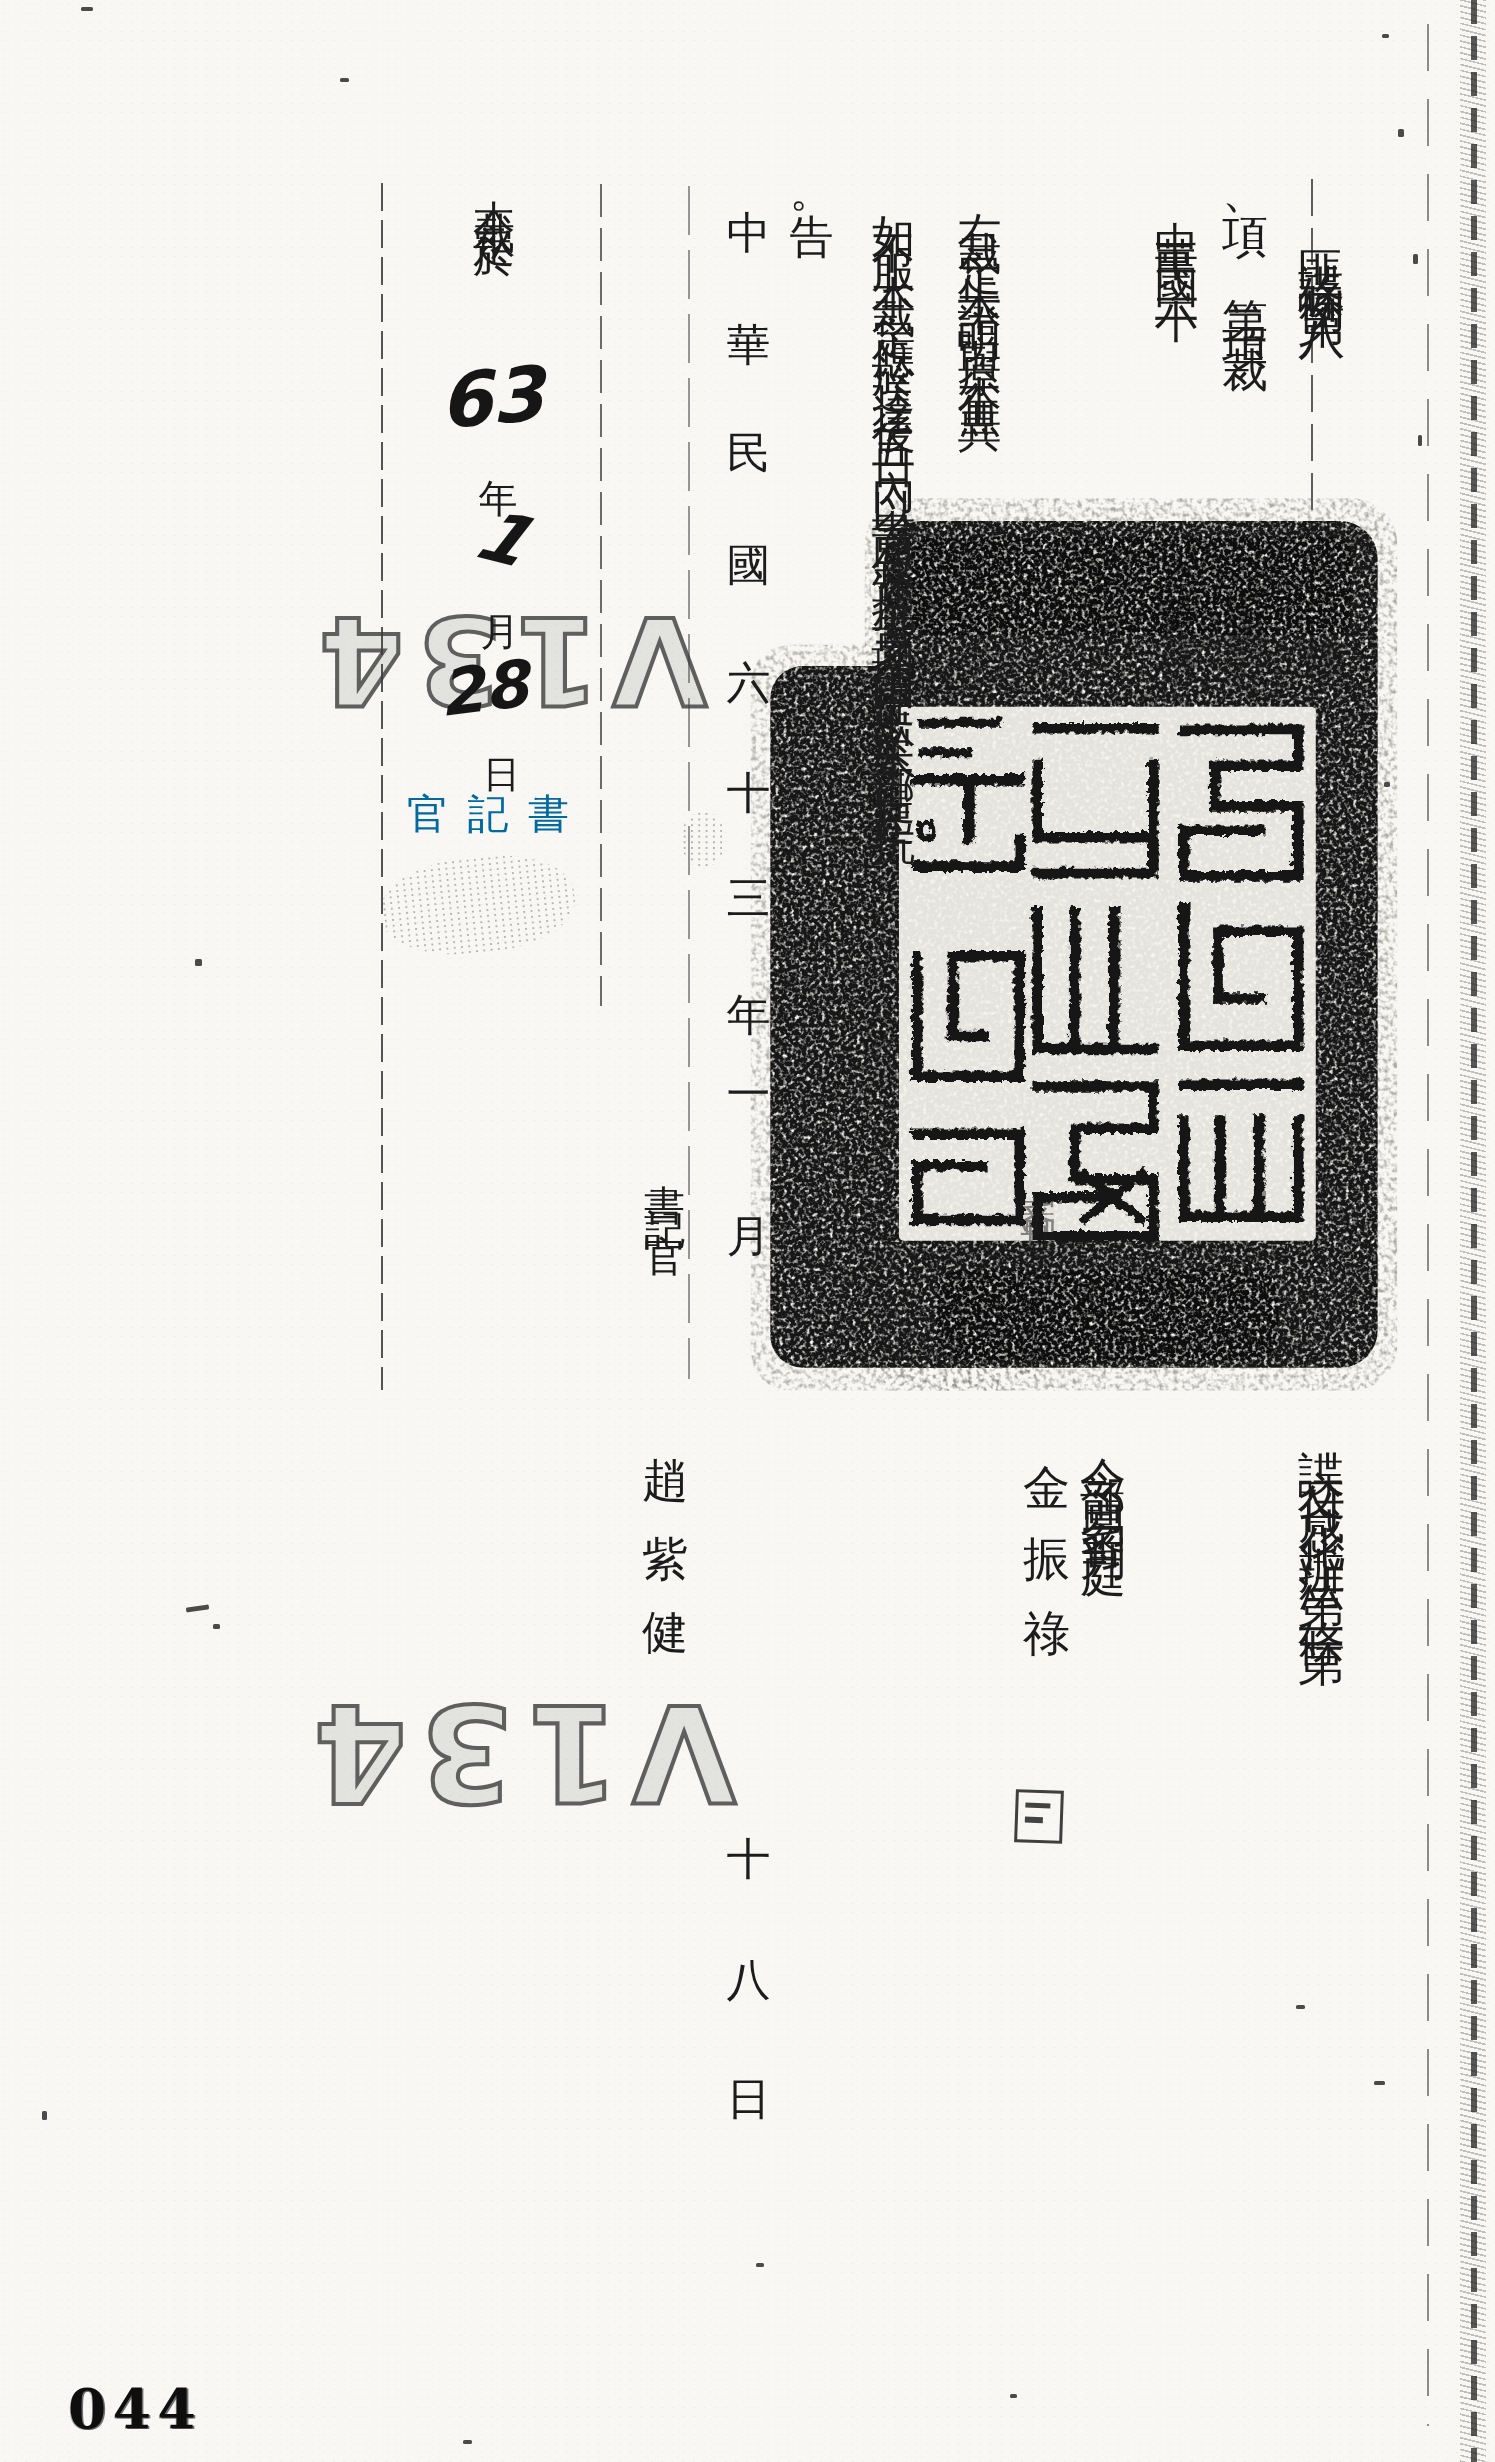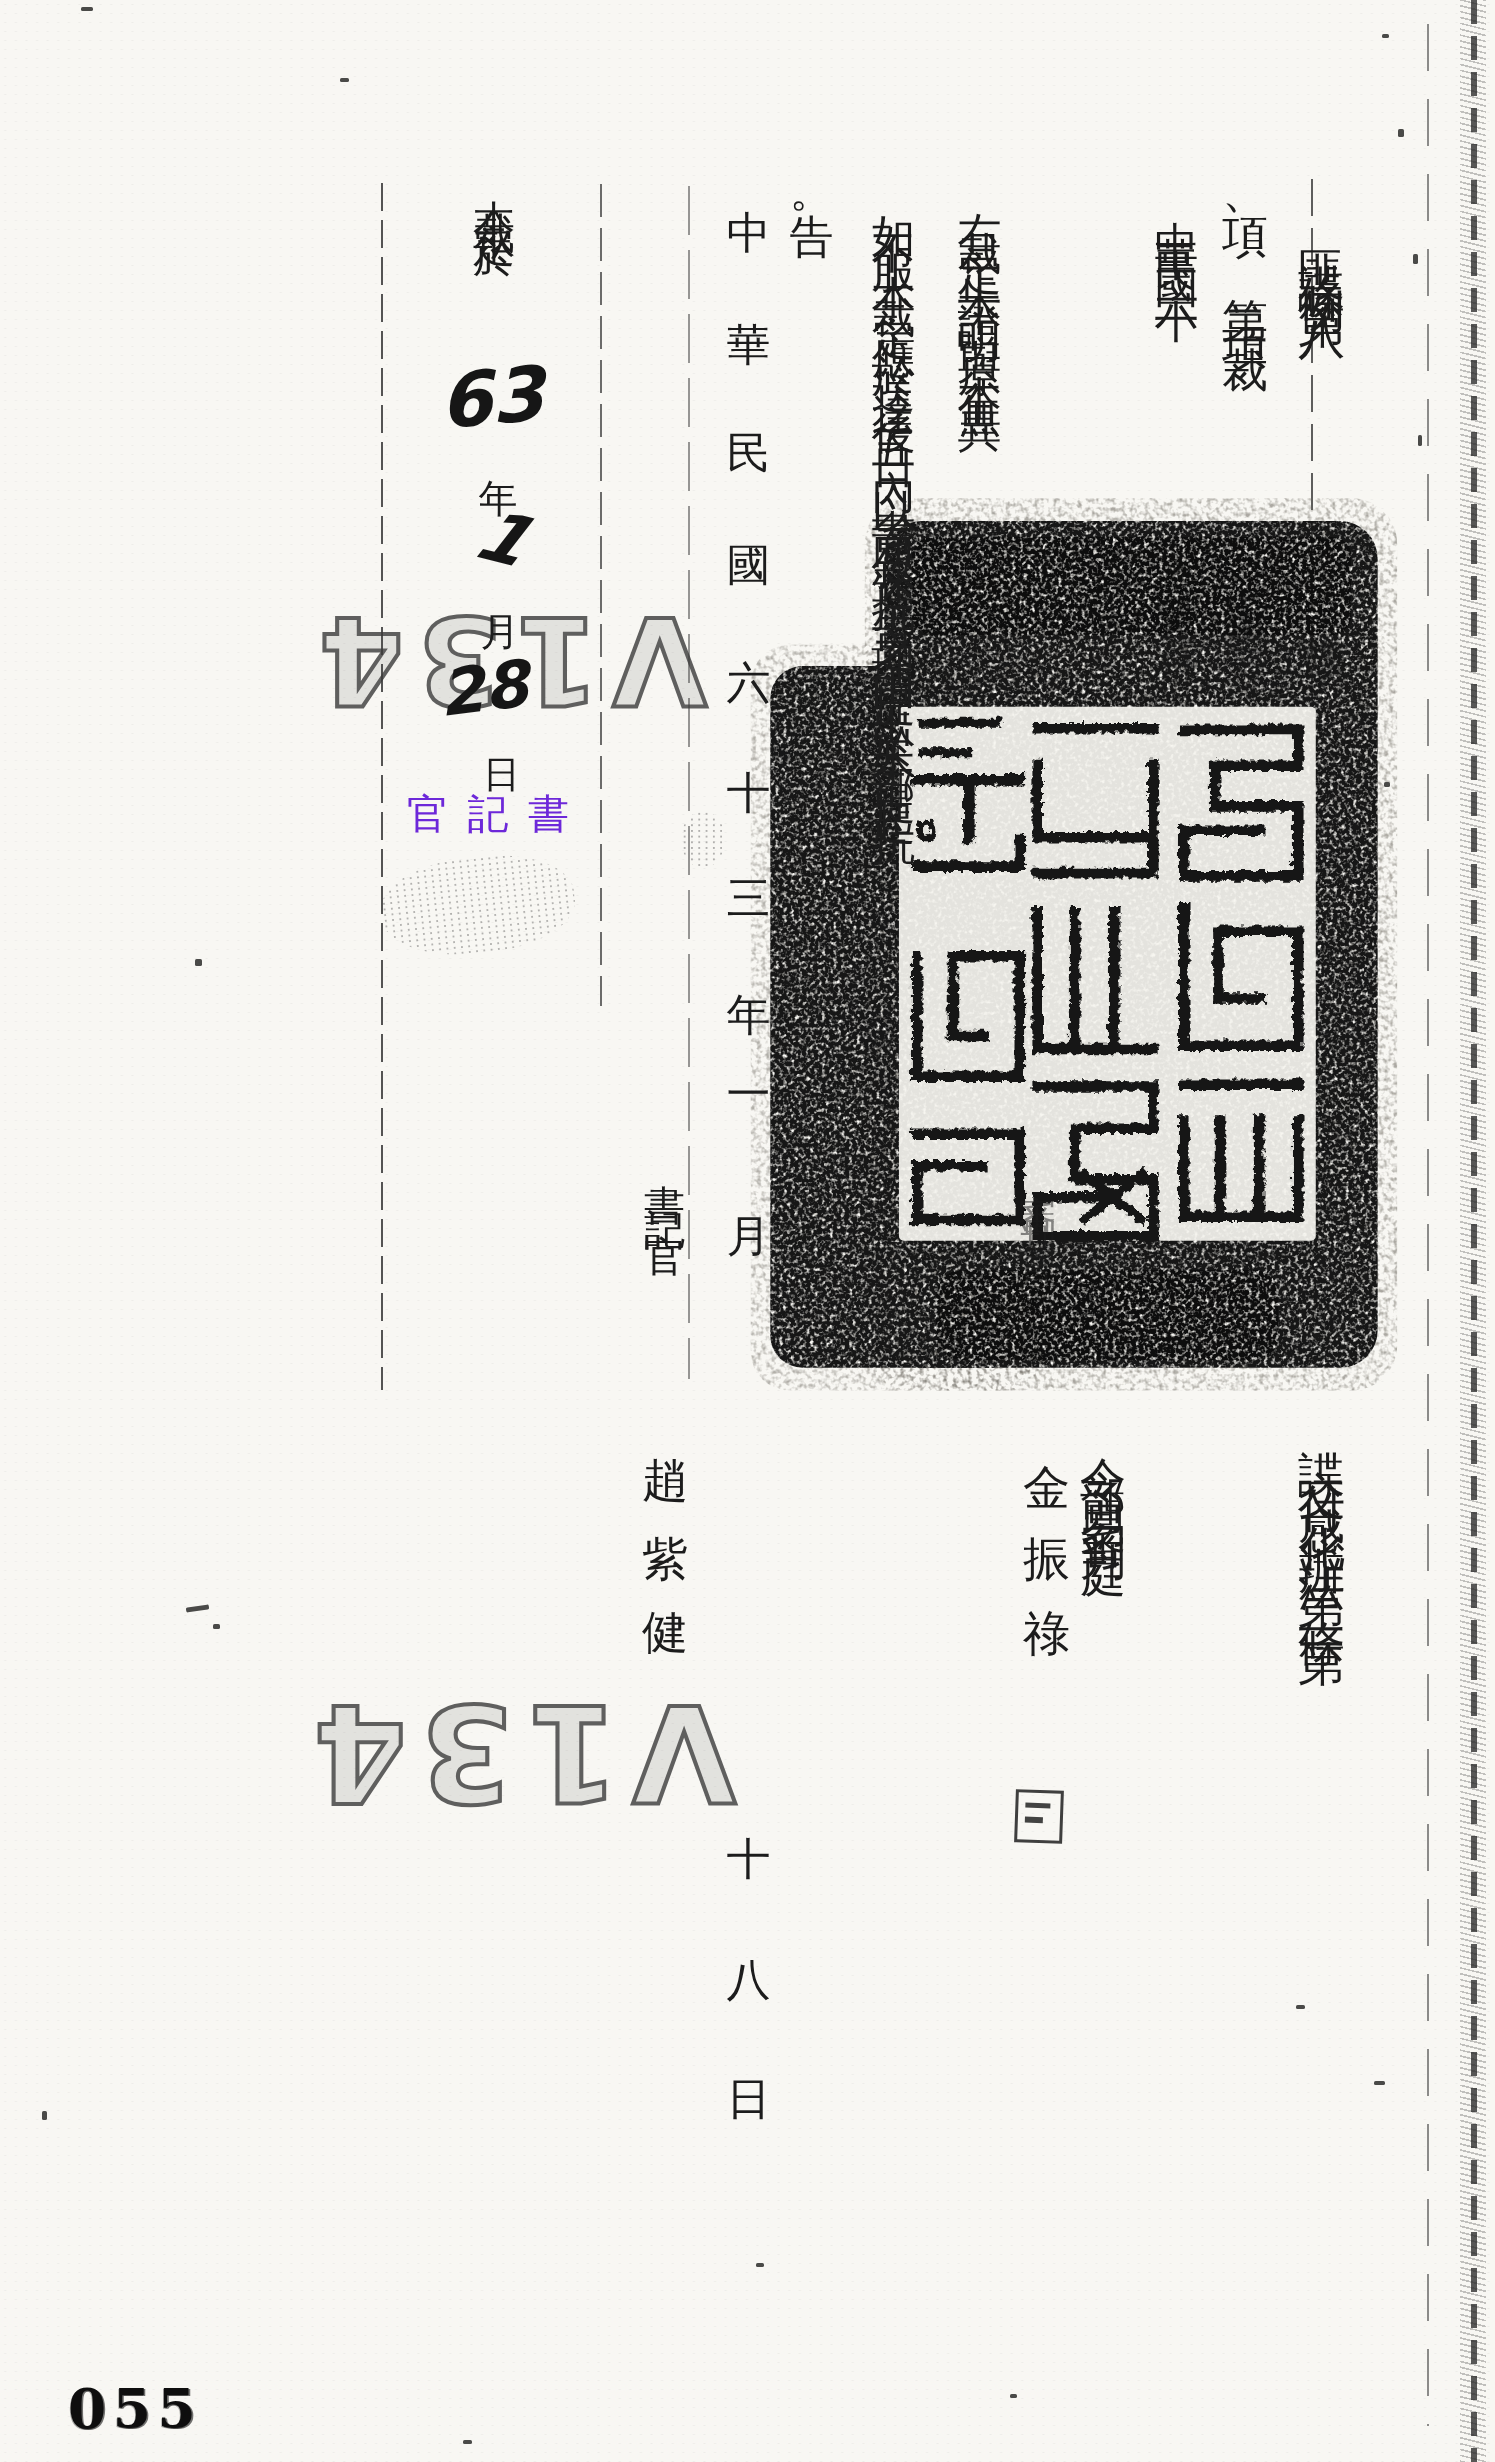--- a/index.html
+++ b/index.html
@@ -4,21 +4,21 @@
 <style>
   html,body{margin:0;padding:0;}
   body{width:1495px;height:2462px;position:relative;background:#f8f7f3;overflow:hidden;
        font-family:"DejaVu Serif","Liberation Serif",serif;}
   
   body::before{content:"";position:absolute;inset:0;z-index:0;pointer-events:none;
        background-image:radial-gradient(rgba(30,30,30,.05) 0.8px,transparent 1.1px);
        background-size:10.6px 9px;}
   .vcol{position:absolute;writing-mode:vertical-rl;text-orientation:upright;
         white-space:nowrap;color:#1c1c1c;z-index:3;}
-  .hrow{position:absolute;white-space:nowrap;color:#6d28d9;z-index:3;}
+  .hrow{position:absolute;white-space:nowrap;color:#0369a1;z-index:3;}
   .behind{z-index:1;color:#2a2a2a;}
   .ghost{opacity:.5;}
   .rule{position:absolute;z-index:1;}
   .spk{position:absolute;background:#4a4a48;z-index:2;border-radius:1.6px;}
   .vstamp{position:absolute;z-index:3;transform:rotate(180deg);
           font-family:"DejaVu Sans","Liberation Sans",sans-serif;font-weight:bold;
           color:rgba(70,70,70,0.15);-webkit-text-stroke:4.1px #3a3a3a;opacity:.8;
           letter-spacing:13px;line-height:1;}
   .hand{position:absolute;z-index:4;font-family:"DejaVu Sans","Liberation Sans",sans-serif;
         font-weight:700;font-style:italic;color:#161616;line-height:1;}
@@ -157,14 +157,14 @@
 <div class="spk" style="left:195px;top:959px;width:7.3px;height:6.5px;"></div>
 <div class="spk" style="left:186px;top:1606px;width:23px;height:4.9px;transform:rotate(-8deg);"></div>
 <div class="spk" style="left:213px;top:1624px;width:7.3px;height:4.9px;"></div>
 <div class="spk" style="left:1296px;top:2005px;width:9px;height:4.1px;"></div>
 <div class="spk" style="left:756px;top:2263px;width:8.1px;height:4.1px;"></div>
 <div class="spk" style="left:1374px;top:2081px;width:10.6px;height:4.1px;"></div>
 <div class="spk" style="left:42px;top:2111px;width:4.9px;height:9px;"></div>
 <div class="spk" style="left:463px;top:2440px;width:9px;height:4.1px;"></div>
 <div class="spk" style="left:1010px;top:2394px;width:7.3px;height:4.1px;"></div>
 
-<div class="pagenum" style="left:68px;top:2376px;font-size:55px;letter-spacing:6.5px;">055</div>
+<div class="pagenum" style="left:68px;top:2376px;font-size:55px;letter-spacing:6.5px;">044</div>
 
 
 </body></html>

